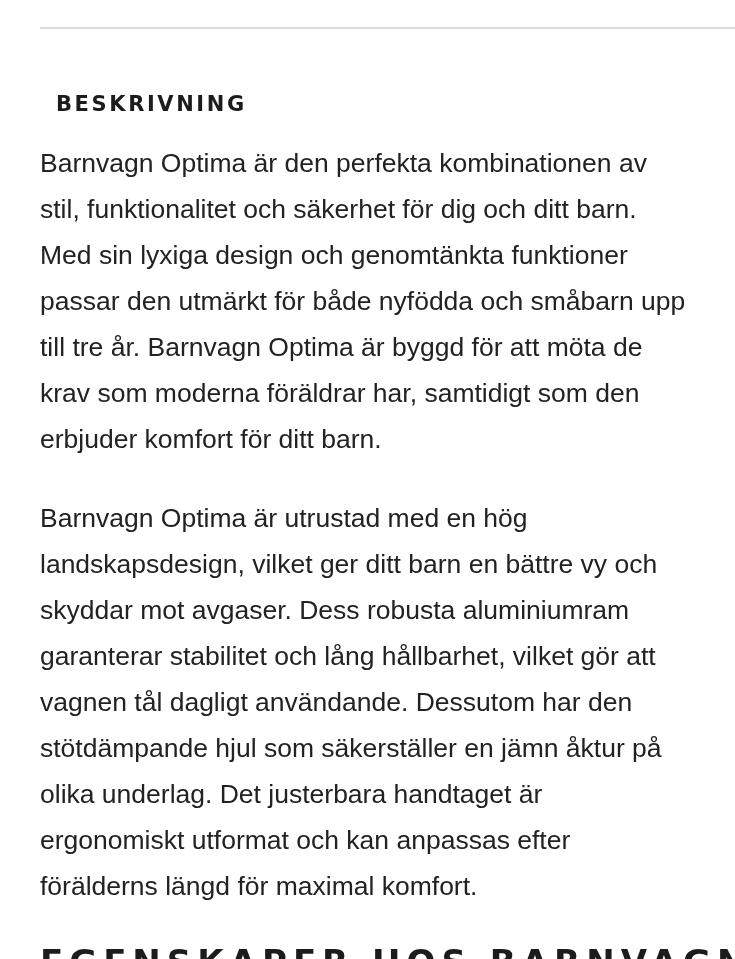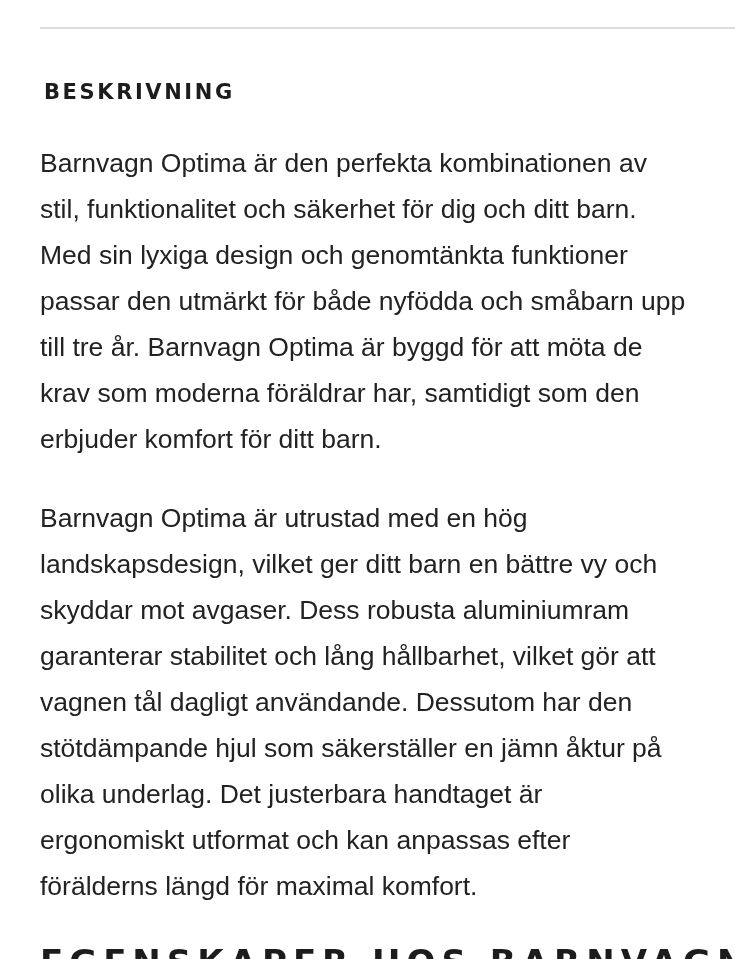--- a/index.html
+++ b/index.html
@@ -7,21 +7,21 @@
       width: 735px; height: 959px; overflow: hidden; position: relative;
       font-family: "DejaVu Sans", sans-serif; color: #222222;
     }
     .divider {
       position: absolute; left: 40px; top: 27px; width: 695px; height: 2px;
       background: #dcdcdc;
     }
     .heading {
       position: absolute; left: 40px; top: 76px;
       font-family: "DejaVu Sans", sans-serif; font-weight: bold;
-      font-size: 21px; letter-spacing: 2.6px; color: #1c1c1c; margin: 4px;
+      font-size: 21px; letter-spacing: 2.6px; color: #1c1c1c; margin: 16px;
     }
     .para {
       position: absolute; left: 40px; width: 720px; margin: 0;
       font-family: "Liberation Sans", sans-serif;
       font-size: 26.5px; line-height: 46px; color: #222222;
       white-space: nowrap;
     }
     .para span { display: block; }
     #p1 { top: 140px; }
     #p2 { top: 495px; }

